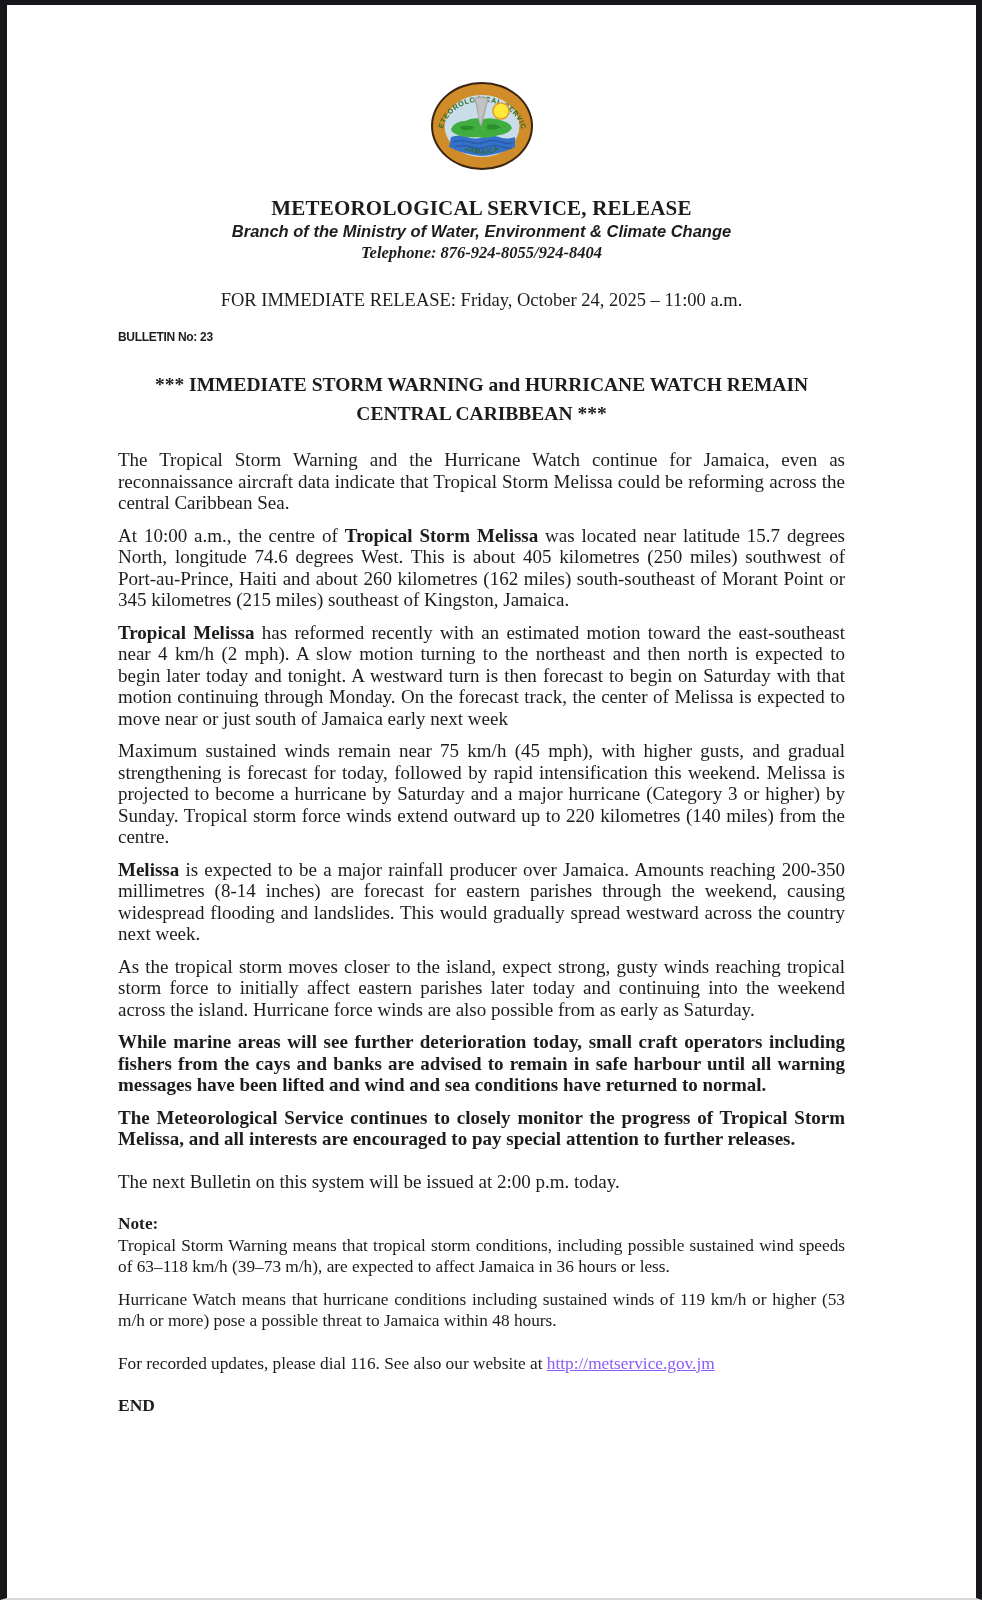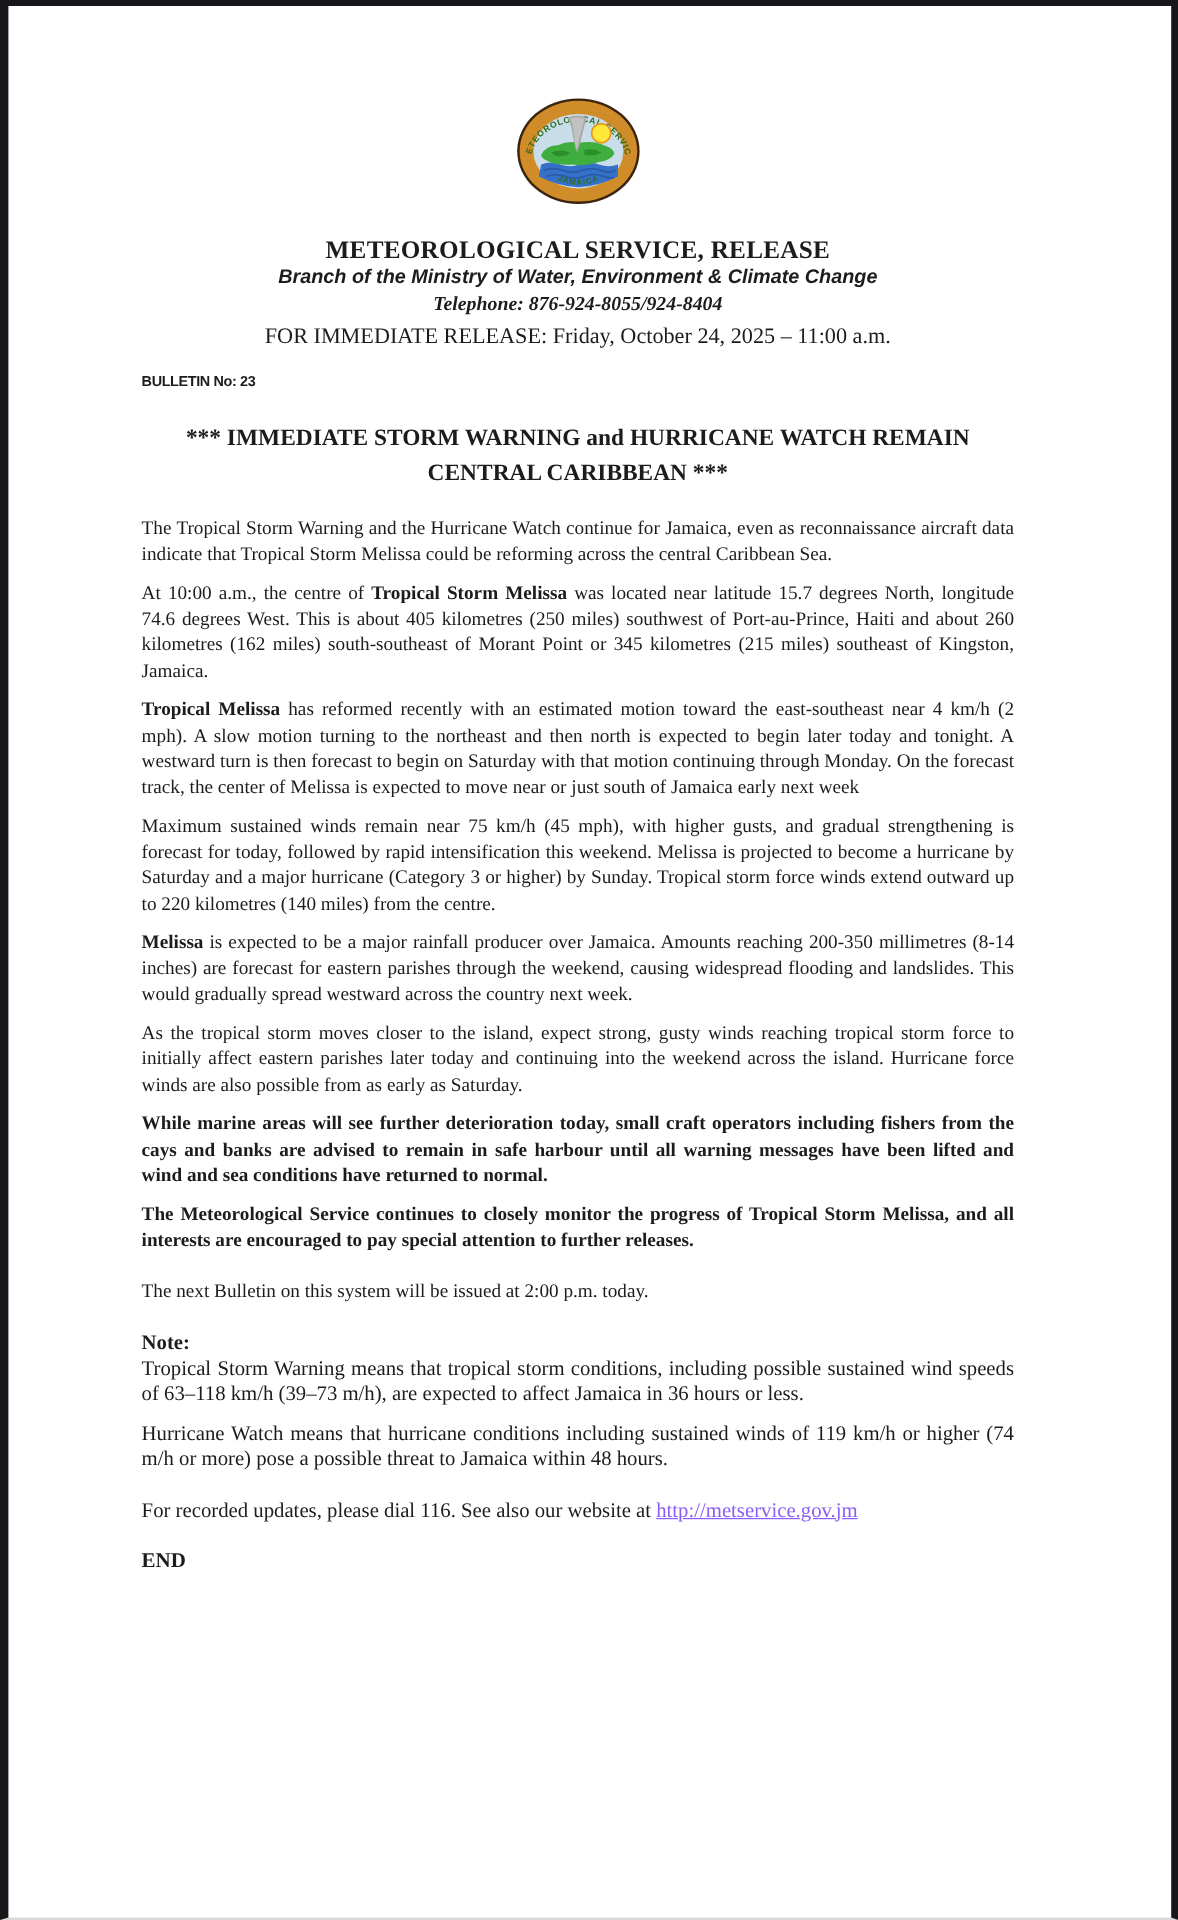--- a/index.html
+++ b/index.html
@@ -39,42 +39,42 @@
     font-weight: bold; font-style: italic;
     font-family: "Liberation Sans", sans-serif;
     text-align: center;
   }
   .telephone {
     font-size: 16.5px; line-height: 22px;
     font-weight: bold; font-style: italic;
     text-align: center;
   }
   .release {
-    margin-top: 5px;
+    margin-top: 24px;
     font-size: 18.5px; line-height: 24px;
     text-align: center;
   }
   .bulletin {
     margin-top: 14px;
     font-size: 12px; line-height: 22px;
     font-weight: bold;
     font-family: "Liberation Sans", sans-serif;
     letter-spacing: -0.3px;
     text-align: left;
   }
   .title {
     margin: 22px 0 0 0;
     font-size: 19.5px; line-height: 29px;
     font-weight: bold;
     text-align: center;
   }
   .body-text { margin-top: 21px; }
   p.body-p {
     margin: 0 0 11px 0;
-    font-size: 16px; line-height: 21.5px;
+    font-size: 19px; line-height: 21.5px;
     text-align: justify;
   }
   p.body-p.bold { font-weight: bold; }
   p.body-p b { font-weight: bold; }
   p.sp-before { margin-top: 21px; }
   .note-heading {
     margin: 21px 0 0 0;
     font-size: 17.3px; line-height: 21.5px;
     font-weight: bold;
   }
@@ -162,20 +162,20 @@
 
       <p class="body-p bold">While marine areas will see further deterioration today, small craft operators including fishers from the cays and banks are advised to remain in safe harbour until all warning messages have been lifted and wind and sea conditions have returned to normal.</p>
 
       <p class="body-p bold">The Meteorological Service continues to closely monitor the progress of Tropical Storm Melissa, and all interests are encouraged to pay special attention to further releases.</p>
 
       <p class="body-p sp-before">The next Bulletin on this system will be issued at 2:00 p.m. today.</p>
     </div>
 
     <div class="note-heading">Note:</div>
     <p class="note-p">Tropical Storm Warning means that tropical storm conditions, including possible sustained wind speeds of 63–118 km/h (39–73 m/h), are expected to affect Jamaica in 36 hours or less.</p>
-    <p class="note-p sp-before">Hurricane Watch means that hurricane conditions including sustained winds of 119 km/h or higher (74 m/h or more) pose a possible threat to Jamaica within 48 hours.</p>
+    <p class="note-p sp-before">Hurricane Watch means that hurricane conditions including sustained winds of 119 km/h or higher (53 m/h or more) pose a possible threat to Jamaica within 48 hours.</p>
 
     <div class="footer-line"><span>For recorded updates, please dial 116.  See also our website at </span><a class="site-link">http://metservice.gov.jm</a></div>
 
     <div class="end-marker">END</div>
 
   </div>
 </div>
 
 </body></html>

